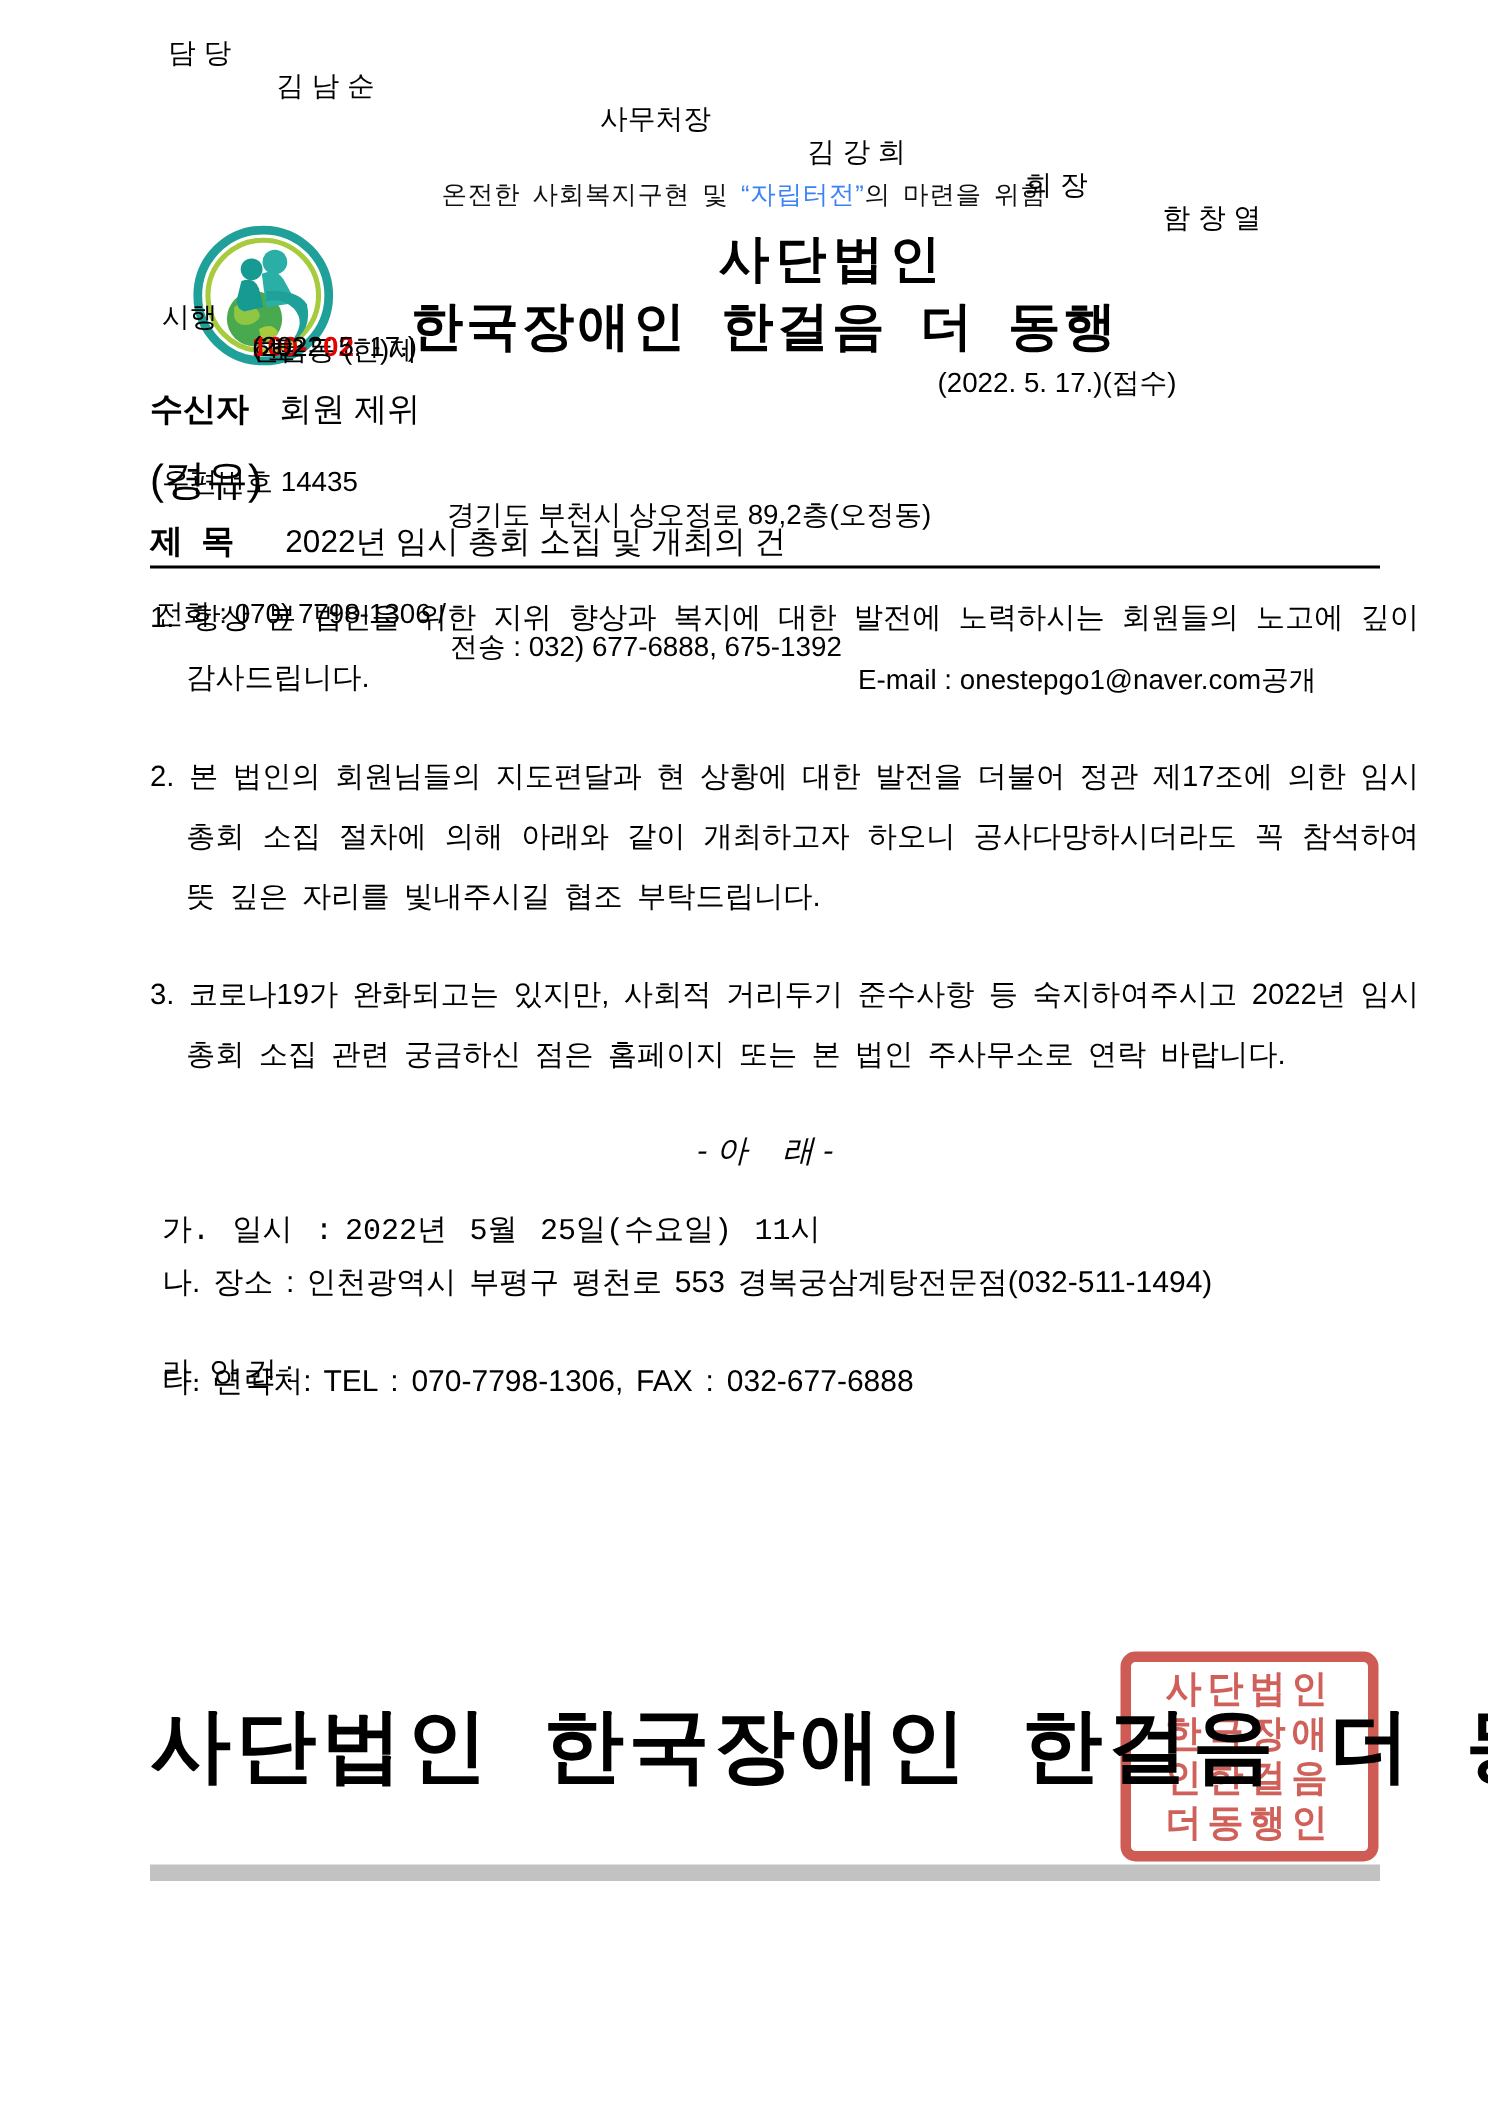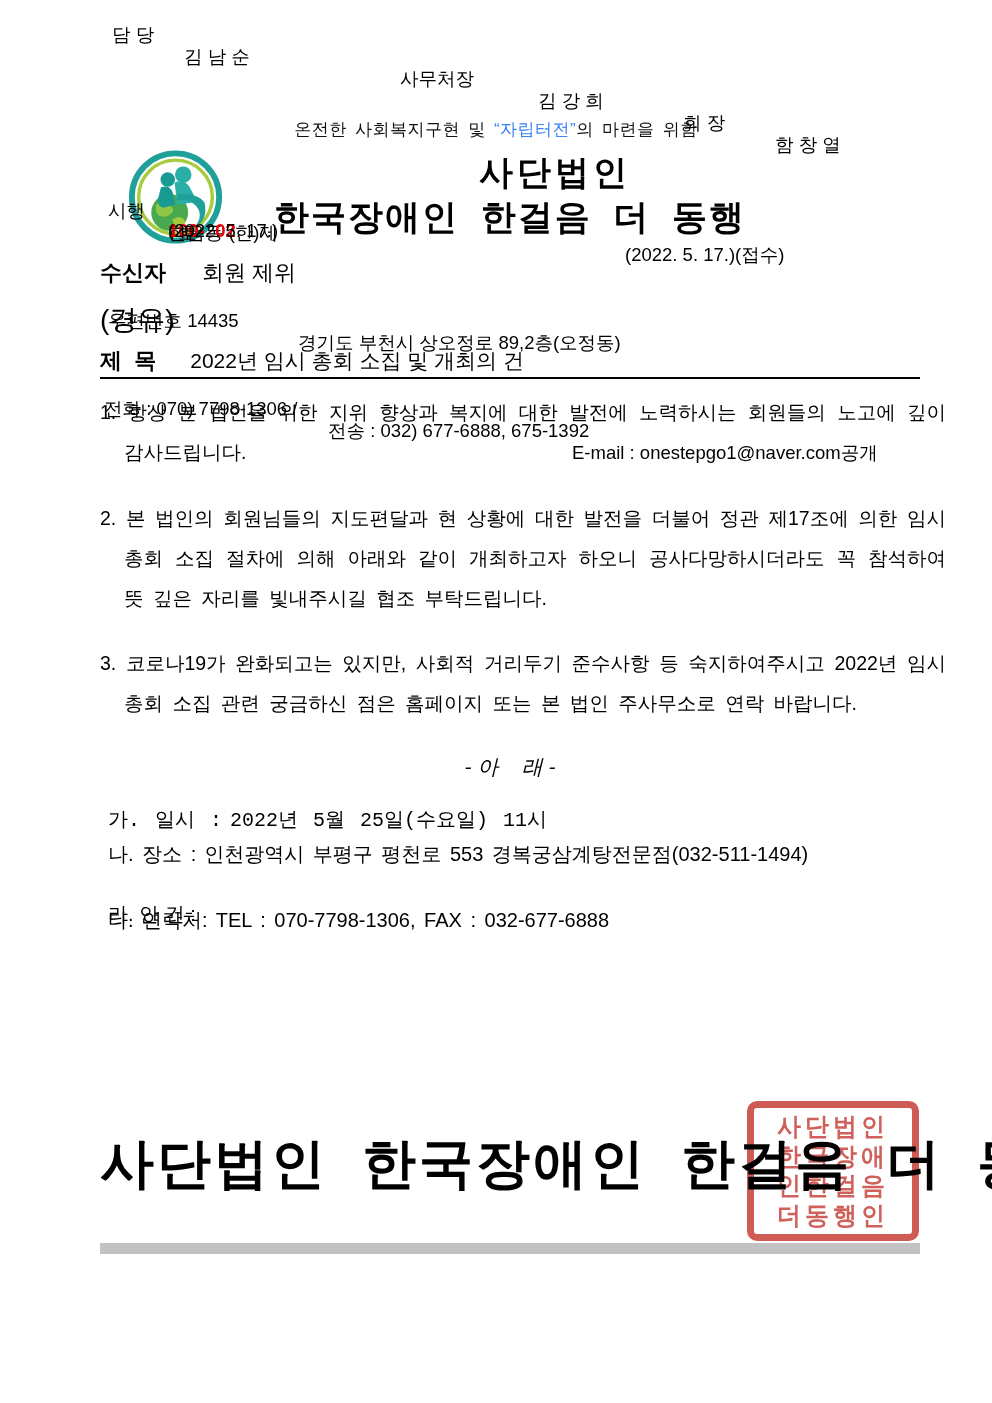--- a/index.html
+++ b/index.html
@@ -26,21 +26,21 @@
     top: 150px; left: 120px; width: 870px;
     text-align: center; font-size: 34px; font-weight: bold; letter-spacing: 4px;
   }
   .org-name {
     top: 194px; left: 30px; width: 960px;
     text-align: center; font-size: 35px; font-weight: bold; letter-spacing: 2px; word-spacing: 10px;
   }
 
   
   .recipient-row { top: 258px; left: 100px; font-size: 22px; white-space: pre; }
-  .recipient-row .lbl { font-weight: bold; margin-right: 36px; }
+  .recipient-row .lbl { font-weight: bold; margin-right: 20px; }
   .via-row { top: 301px; left: 100px; font-size: 28px; }
   .subject-row { top: 346px; left: 100px; font-size: 21px; white-space: pre; }
   .subject-row .lbl { font-weight: bold; font-size: 22px; margin-right: 34px; }
   .subject-rule { top: 377px; left: 100px; width: 820px; border-top: 2px solid #000; height: 0; }
 
   
   .para {
     left: 100px; width: 822px;
     font-size: 19.5px; line-height: 40px; word-spacing: 4px;
     text-align: justify;
@@ -96,21 +96,21 @@
   .fr1 { top: 1259px; }
   .fr2 { top: 1287px; }
   .fr3 { top: 1314px; }
   .fr4 { top: 1339px; }
   .pos-role1 { left: 112px; }  .pos-name1 { left: 184px; }
   .pos-role2 { left: 400px; }  .pos-name2 { left: 538px; }
   .pos-role3 { left: 683px; }  .pos-name3 { left: 775px; }
   .pos-siheng { left: 108px; } .pos-docline { left: 168px; } .pos-received { left: 625px; }
   .doc-no { color: #e60000; font-weight: bold; }
   .pos-postal { left: 108px; } .pos-address { left: 298px; }
-  .pos-phone { left: 104px; } .pos-fax { left: 328px; } .pos-email { left: 572px; }
+  .pos-phone { left: 104px; } .pos-fax { left: 300px; } .pos-email { left: 572px; }
 </style>
 </head>
 <body>
 
 <div class="page">
 
   <div class="abs slogan"><span>온전한 사회복지구현 및 </span><span class="hl">“자립터전”</span><span>의 마련을 위함</span></div>
 
   <div class="abs logo">
     <svg viewBox="0 0 100 100" width="97" height="100">

